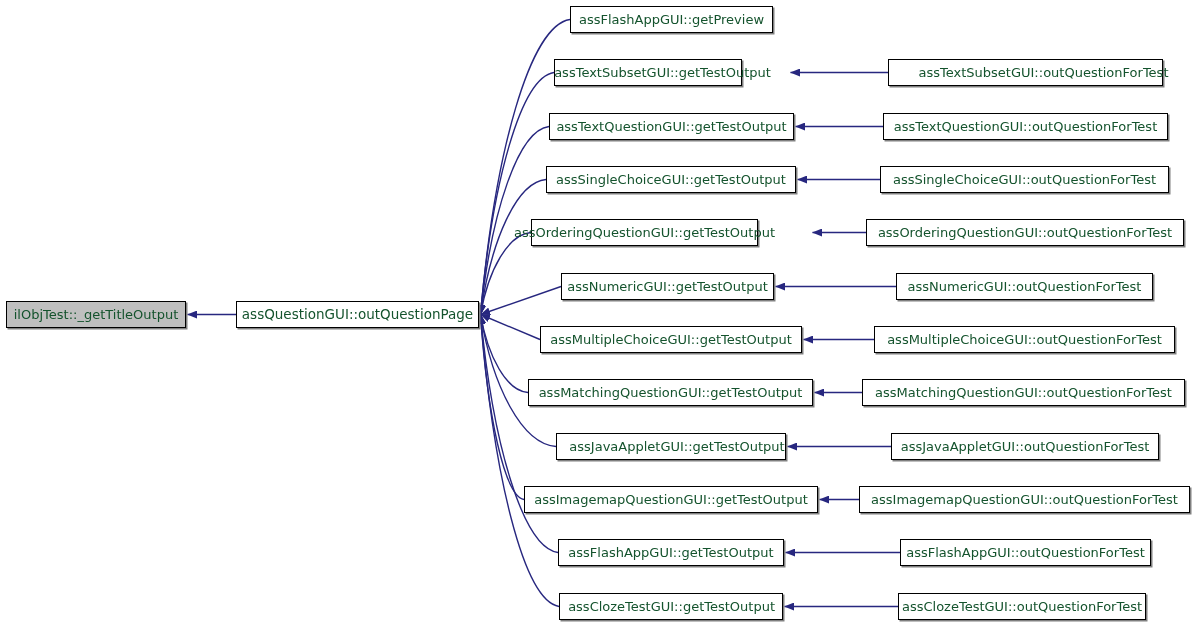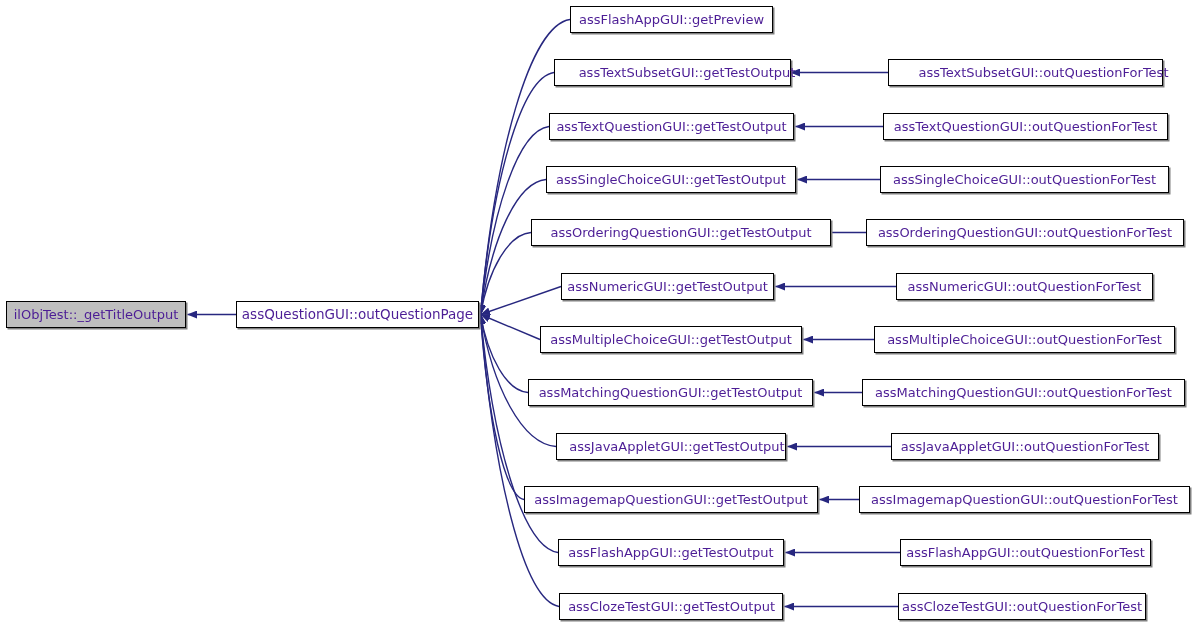--- a/index.html
+++ b/index.html
@@ -23,21 +23,21 @@
     top: 0;
     width: 1195px;
     height: 627px;
     pointer-events: none;
   }
   .node {
     position: absolute;
     box-sizing: border-box;
     border: 1px solid #000000;
     background: #ffffff;
-    color: #4c1d95;
+    color: #14532d;
     font-size: 13px;
     line-height: 1;
     white-space: nowrap;
     display: flex;
     align-items: center;
     justify-content: center;
     height: 27px;
     box-shadow: 1.5px 1.5px 0 0 #808080;
   }
   .node.hub {
@@ -96,30 +96,30 @@
   </div>
 
   <div class="node hub" id="node-hub" style="left: 236px; top: 301px; width: 243px;">
     <span class="node-label">assQuestionGUI::outQuestionPage</span>
   </div>
 
   <div id="middle-layer">
       <div class="node" style="left: 570px; top: 6px; width: 203px;">
         <span class="node-label">assFlashAppGUI::getPreview</span>
       </div>
-      <div class="node" style="left: 554px; top: 59px; width: 237px; padding-left: 29px;">
+      <div class="node" style="left: 554px; top: 59px; width: 188px; padding-left: 29px;">
         <span class="node-label">assTextSubsetGUI::getTestOutput</span>
       </div>
       <div class="node" style="left: 549px; top: 113px; width: 245px;">
         <span class="node-label">assTextQuestionGUI::getTestOutput</span>
       </div>
       <div class="node" style="left: 546px; top: 166px; width: 250px;">
         <span class="node-label">assSingleChoiceGUI::getTestOutput</span>
       </div>
-      <div class="node" style="left: 531px; top: 219px; width: 300px;">
+      <div class="node" style="left: 531px; top: 219px; width: 227px;">
         <span class="node-label">assOrderingQuestionGUI::getTestOutput</span>
       </div>
       <div class="node" style="left: 561px; top: 273px; width: 213px;">
         <span class="node-label">assNumericGUI::getTestOutput</span>
       </div>
       <div class="node" style="left: 540px; top: 326px; width: 262px;">
         <span class="node-label">assMultipleChoiceGUI::getTestOutput</span>
       </div>
       <div class="node" style="left: 528px; top: 379px; width: 285px;">
         <span class="node-label">assMatchingQuestionGUI::getTestOutput</span>

